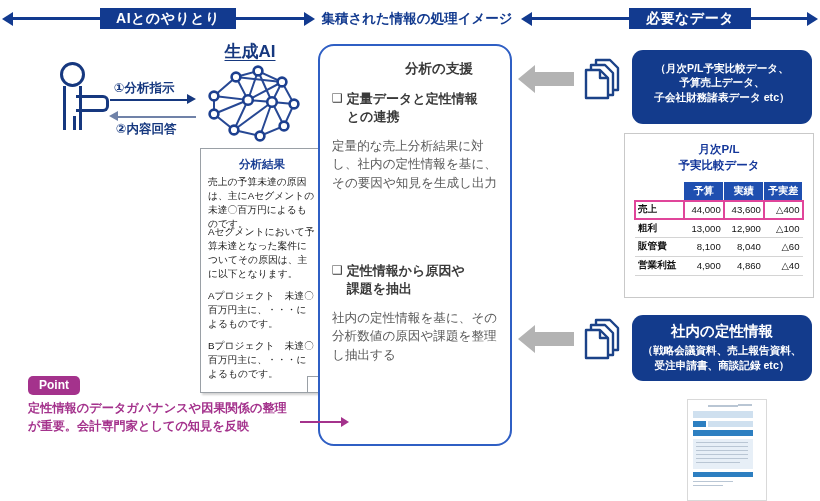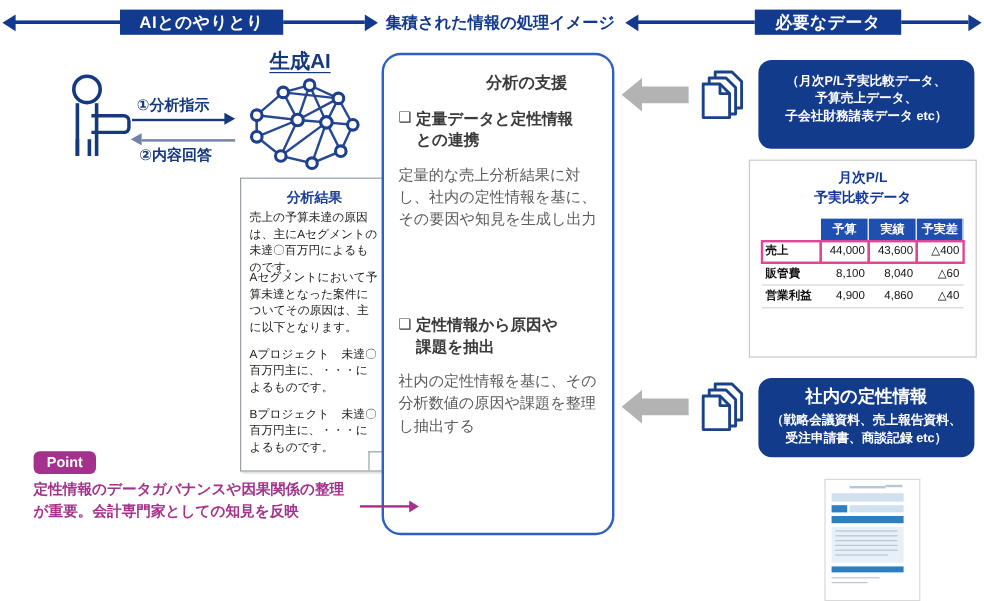--- a/index.html
+++ b/index.html
@@ -400,20 +400,26 @@
         </tr>
       </thead>
       <tbody>
         <tr class="hl">
           <td class="lbl">売上</td>
           <td class="num">44,000</td>
           <td class="num">43,600</td>
           <td class="num">△400</td>
         </tr>
         <tr>
+          <td class="lbl">粗利</td>
+          <td class="num">13,000</td>
+          <td class="num">12,900</td>
+          <td class="num">△100</td>
+        </tr>
+        <tr>
           <td class="lbl">販管費</td>
           <td class="num">8,100</td>
           <td class="num">8,040</td>
           <td class="num">△60</td>
         </tr>
         <tr>
           <td class="lbl">営業利益</td>
           <td class="num">4,900</td>
           <td class="num">4,860</td>
           <td class="num">△40</td>

